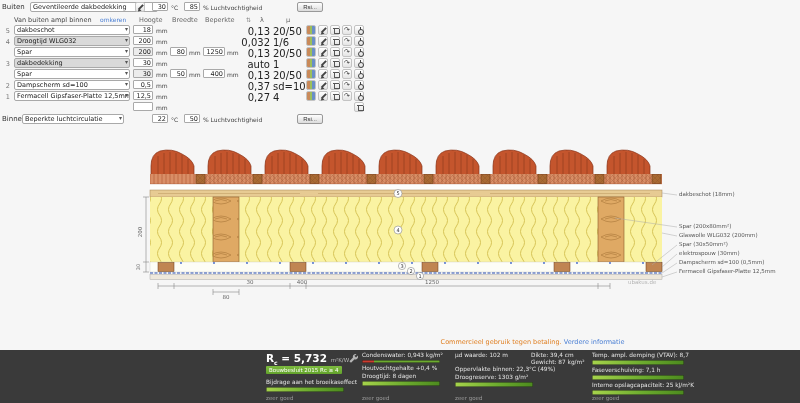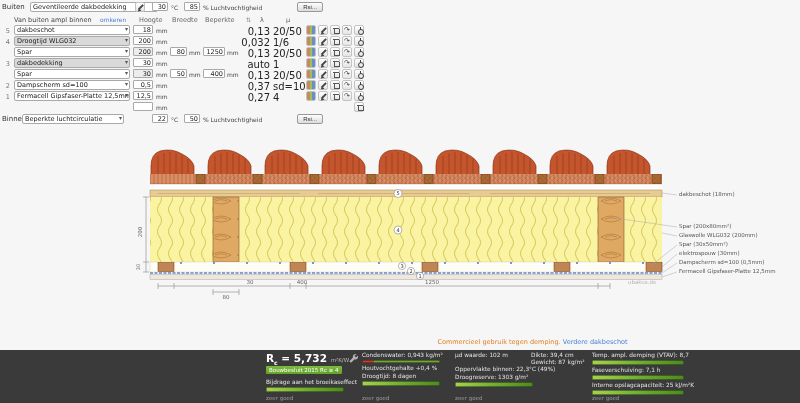--- a/index.html
+++ b/index.html
@@ -367,22 +367,22 @@
     <text x="679" y="108">Spar (30x50mm²)</text>
     <text x="679" y="117">elektrospouw (30mm)</text>
     <text x="679" y="126">Dampscherm sd=100 (0,5mm)</text>
     <text x="679" y="135">Fermacell Gipsfaser-Platte 12,5mm</text>
   </g>
 
   <text x="628" y="146" font-size="5.5" fill="#b5b5b5">ubakus.de</text>
 </svg>
 
 <div id="notice">
-  <span class="warn">Commercieel gebruik tegen demping.</span>
-  <span class="link" style="font-size:6.5px">Verdere dakbeschot</span>
+  <span class="warn">Commercieel gebruik tegen betaling.</span>
+  <span class="link" style="font-size:6.5px">Verdere informatie</span>
 </div>
 
 <div id="results">
 
   <div class="rcol" style="left:266px;width:92px">
     <div class="rc-line">
       <span>R</span><sub>c</sub>
       <span>= 5,732</span>
       <span class="unit">m²K/W</span>
     </div>

